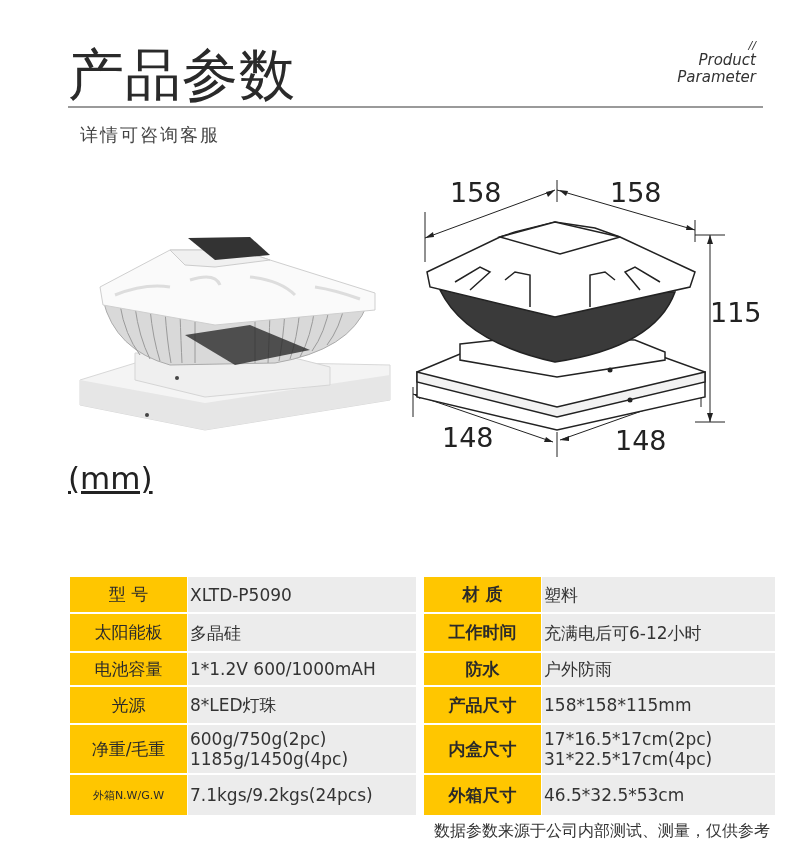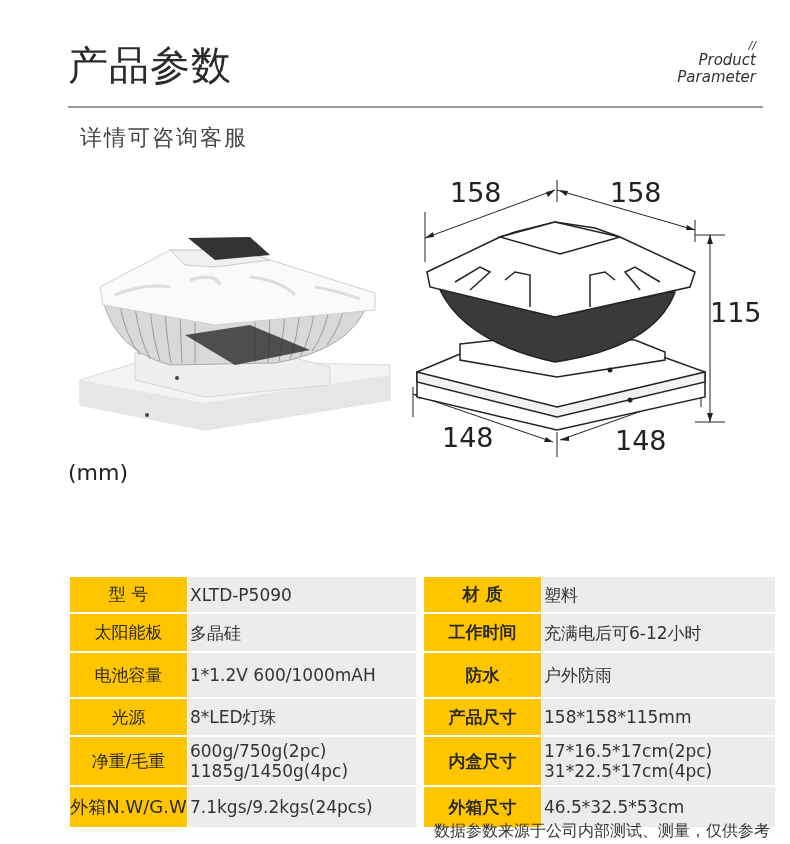--- a/index.html
+++ b/index.html
@@ -1,24 +1,24 @@
 <!DOCTYPE html>
 <html><head>
 <meta charset="utf-8">
 <style>
   * { margin:0; padding:0; box-sizing:border-box; }
   body { width:790px; height:844px; background:#ffffff; position:relative; overflow:hidden; font-family:"DejaVu Sans", "Liberation Sans", sans-serif; color:#333; }
-  .title { position:absolute; left:68px; top:38px; font-size:40px; font-weight:300; color:#2a2a2a; letter-spacing:1px; }
+  .title { position:absolute; left:68px; top:38px; font-size:56px; font-weight:300; color:#2a2a2a; letter-spacing:1px; }
   .en { position:absolute; right:34px; top:40px; text-align:right; font-style:italic; font-size:15px; line-height:17px; color:#333; font-family:"DejaVu Sans", sans-serif; }
   .en .slash { font-size:11px; line-height:12px; }
   .divider { position:absolute; left:68px; top:106px; width:695px; height:2px; background:#9a9a9a; }
-  .subtitle { position:absolute; left:80px; top:123px; font-size:22px; color:#444; letter-spacing:2px; }
+  .subtitle { position:absolute; left:80px; top:123px; font-size:18px; color:#444; letter-spacing:2px; }
   .photo { position:absolute; left:75px; top:225px; width:320px; height:210px; }
   .drawing { position:absolute; left:405px; top:172px; width:365px; height:290px; }
-  .unit { position:absolute; left:68px; top:460px; font-size:22px; color:#222; }
+  .unit { position:absolute; left:68px; top:460px; font-size:31px; color:#222;text-decoration:underline; }
   .tbl { position:absolute; left:70px; top:577px; width:705px; }
   .row { display:flex; margin-bottom:2px;text-align:right; }
   .cell { display:flex; align-items:center; font-size:17px; color:#333; }
   .lab { background:#ffc600; justify-content:center; width:118px; color:#2a2a2a; }
   .val { background:#ececec; width:230px; padding-left:2px; margin-left:1px; line-height:20px; }
   .lab2 { margin-left:8px;font-weight:bold; }
   .val2 { width:235px; }
   .footer { position:absolute; right:20px; top:821px; font-size:16px; color:#333; }
   .dimtxt { font-family:"DejaVu Sans", sans-serif; font-size:27px; fill:#222; }
 </style>
@@ -127,21 +127,21 @@
     <div class="cell val">XLTD-P5090</div>
     <div class="cell lab lab2">材 质</div>
     <div class="cell val val2">塑料</div>
   </div>
   <div class="row" style="height:37px">
     <div class="cell lab">太阳能板</div>
     <div class="cell val">多晶硅</div>
     <div class="cell lab lab2">工作时间</div>
     <div class="cell val val2">充满电后可6-12小时</div>
   </div>
-  <div class="row" style="height:44px">
+  <div class="row" style="height:32px">
     <div class="cell lab">电池容量</div>
     <div class="cell val">1*1.2V 600/1000mAH</div>
     <div class="cell lab lab2">防水</div>
     <div class="cell val val2">户外防雨</div>
   </div>
   <div class="row" style="height:36px">
     <div class="cell lab">光源</div>
     <div class="cell val">8*LED灯珠</div>
     <div class="cell lab lab2">产品尺寸</div>
     <div class="cell val val2">158*158*115mm</div>
@@ -152,20 +152,20 @@
       <span>600g/750g(2pc)</span>
       <span>1185g/1450g(4pc)</span>
     </div>
     <div class="cell lab lab2">内盒尺寸</div>
     <div class="cell val val2" style="flex-direction:column;align-items:flex-start;justify-content:center">
       <span>17*16.5*17cm(2pc)</span>
       <span>31*22.5*17cm(4pc)</span>
     </div>
   </div>
   <div class="row" style="height:40px">
-    <div class="cell lab" style="font-size:18px">外箱N.W/G.W</div>
+    <div class="cell lab" style="font-size:11px">外箱N.W/G.W</div>
     <div class="cell val">7.1kgs/9.2kgs(24pcs)</div>
     <div class="cell lab lab2">外箱尺寸</div>
     <div class="cell val val2">46.5*32.5*53cm</div>
   </div>
 </div>
 
 <div class="footer">数据参数来源于公司内部测试、测量，仅供参考</div>
 
 </body></html>

